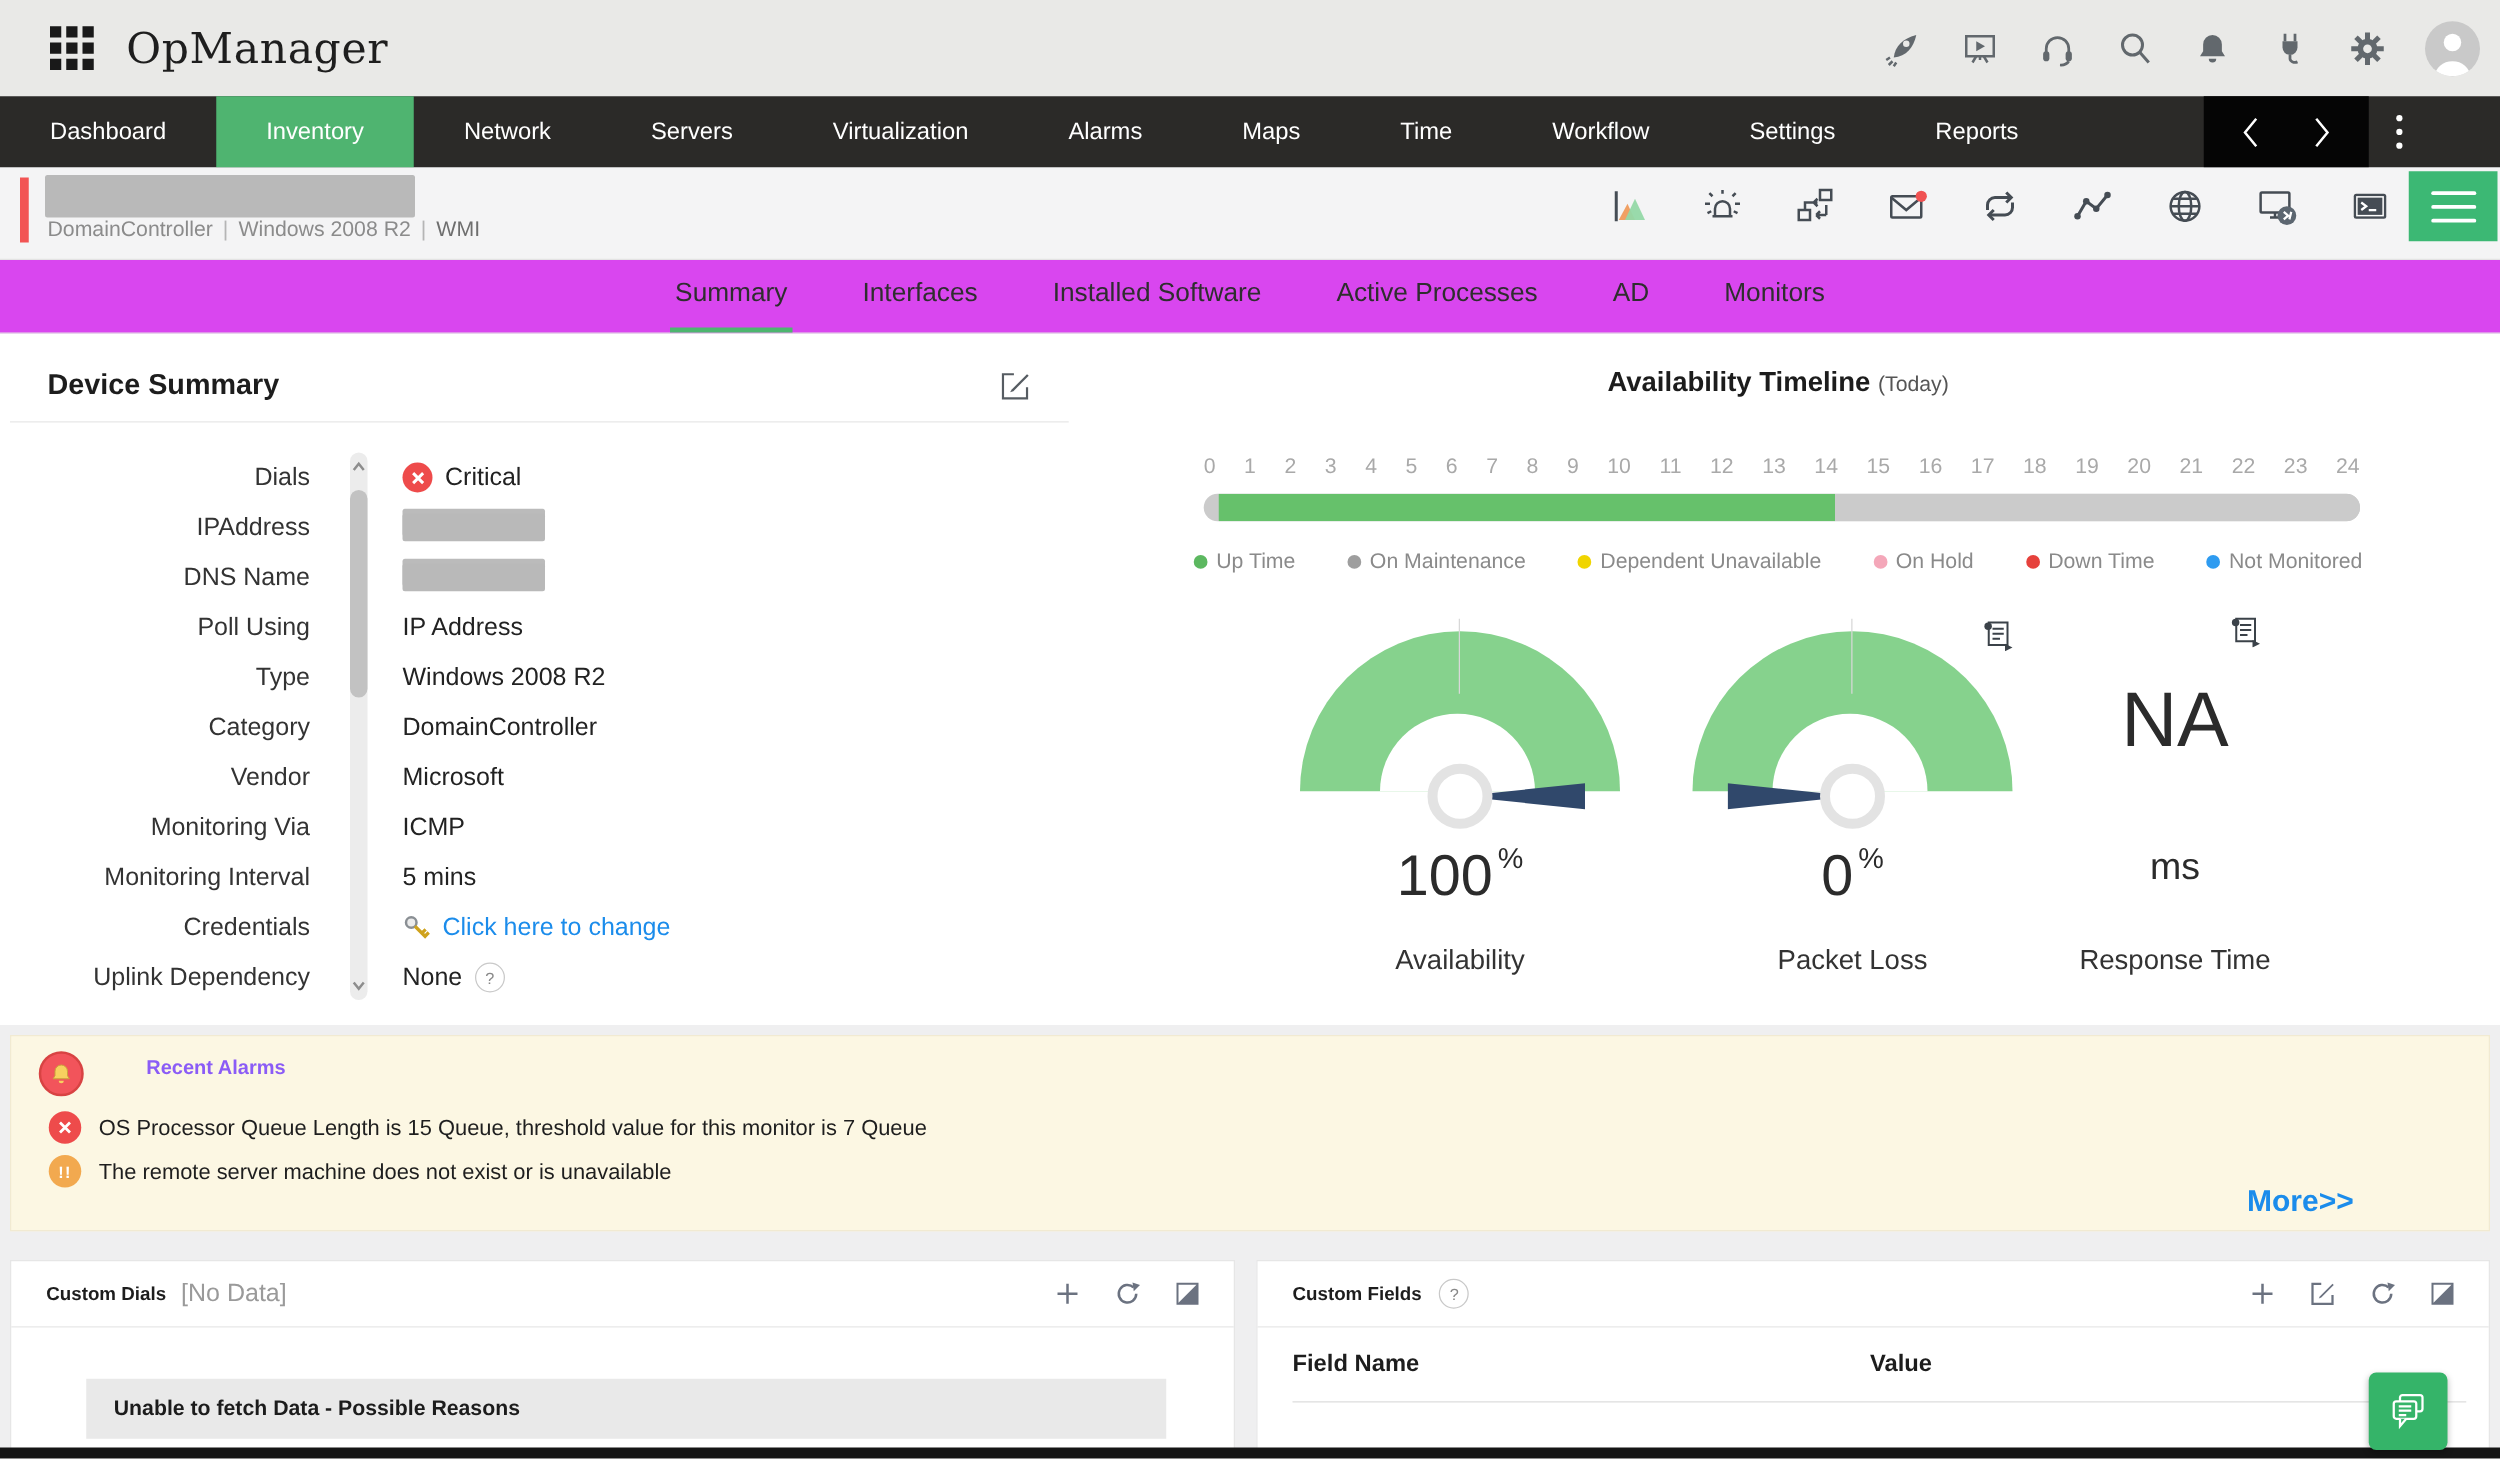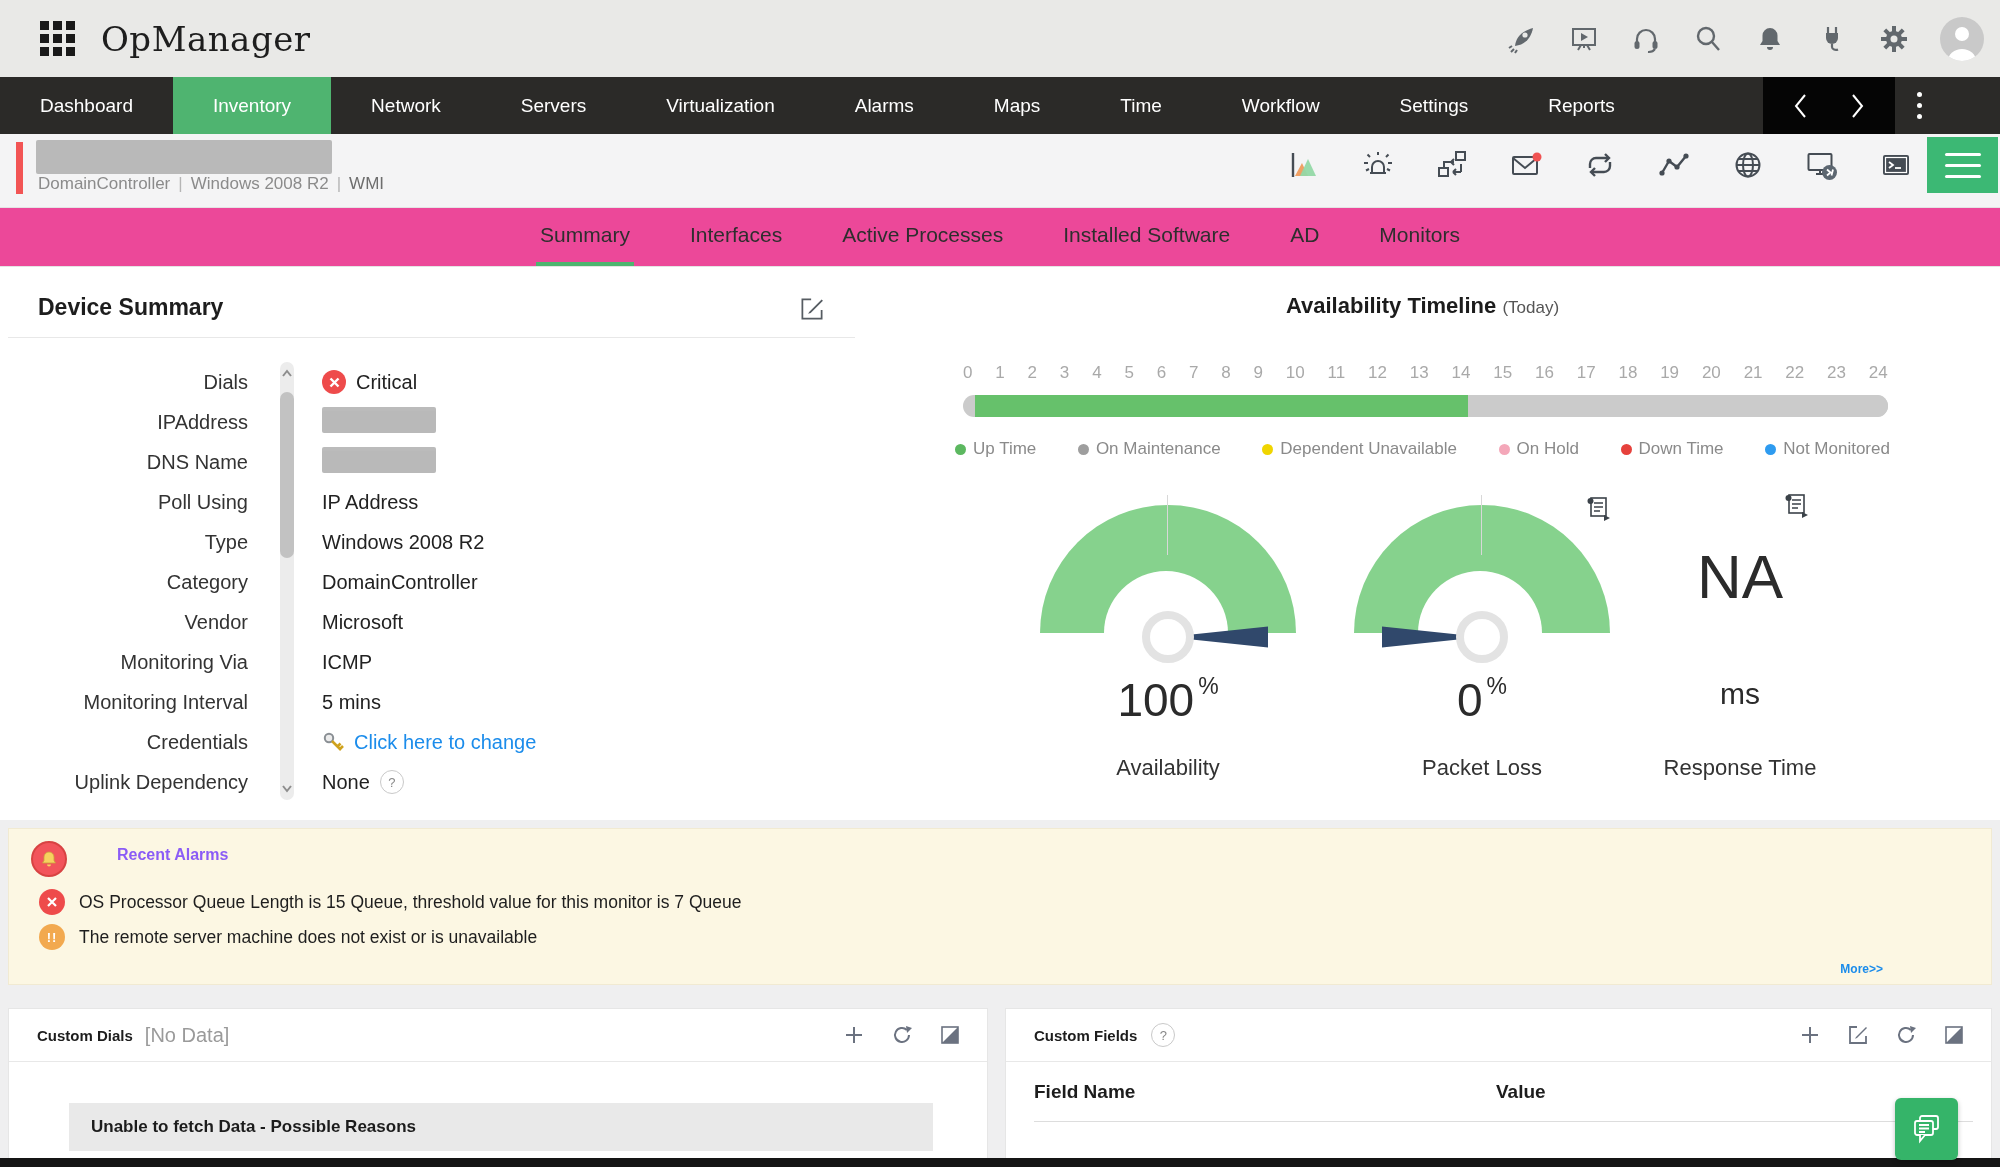--- a/index.html
+++ b/index.html
@@ -33,21 +33,21 @@
   .dev-nameblob{position:absolute;left:36px;top:6px;width:296px;height:34px;background:#b9b9b9;border-radius:2px;}
   .dev-sub{position:absolute;left:38px;top:40px;font-size:17px;color:#8b8b8b;white-space:nowrap;}
   .dev-sub .sep{margin:0 8px;color:#b5b5b5;}
   .dev-sub .wmi{color:#6e6e6e;}
   .dev-icons{position:absolute;right:88px;top:15px;display:flex;align-items:center;gap:42px;}
   .dico{width:32px;height:32px;color:#454c54;cursor:pointer;}
   .dev-menu{position:absolute;right:2px;top:3px;width:71px;height:56px;background:#3cb874;display:flex;flex-direction:column;align-items:center;justify-content:center;gap:8px;cursor:pointer;}
   .dev-menu i{display:block;width:36px;height:3px;background:#fff;border-radius:2px;}
 
   
-  .tabsbar{position:absolute;left:0;top:208px;width:2000px;height:59px;background:#ec4899;border-bottom:1px solid #e4e4e4;
+  .tabsbar{position:absolute;left:0;top:208px;width:2000px;height:59px;background:#d946ef;border-bottom:1px solid #e4e4e4;
            box-sizing:border-box;display:flex;justify-content:center;gap:52px;}
   .tab{display:flex;align-items:center;font-size:21px;color:#2e2e2e;cursor:pointer;border-bottom:4px solid transparent;padding:0 4px;box-sizing:border-box;}
   .tab.active{border-bottom-color:#4db56f;}
 
   
   .band{position:absolute;left:0;top:267px;width:2000px;height:553px;background:#fff;}
   .ds-title{position:absolute;left:38px;top:27px;font-size:23px;font-weight:700;color:#1d1d1d;}
   .edit-ico{position:absolute;left:798px;top:28px;width:28px;height:28px;color:#565c62;cursor:pointer;}
   .ds-divider{position:absolute;left:8px;top:70px;width:847px;height:1px;background:#e8e8e8;}
   .ds-rows{position:absolute;left:8px;top:95px;width:840px;}
@@ -99,21 +99,21 @@
   .alarms{position:absolute;left:8px;top:828px;width:1984px;height:157px;background:#fcf7e3;border:1px solid #f1ead2;box-sizing:border-box;}
   .al-badge{position:absolute;left:22px;top:12px;width:36px;height:36px;border-radius:50%;background:#f2545b;border:2px solid #d84343;
             display:flex;align-items:center;justify-content:center;box-sizing:border-box;}
   .al-title{position:absolute;left:68px;top:17px;font-size:16px;font-weight:700;color:#8b5cf6;margin-left:40px;}
   .al-row{position:absolute;left:30px;display:flex;align-items:center;gap:14px;cursor:pointer;}
   .al-row1{top:60px;} .al-row2{top:95px;}
   .al-ic{width:26px;height:26px;border-radius:50%;display:none;align-items:center;justify-content:center;flex:none;}
   .al-row.critical .ic-critical{display:flex;background:#ee4b4b;}
   .al-row.warning .ic-warning{display:flex;background:#f2a94f;color:#fff;font-size:13px;font-weight:700;letter-spacing:1px;}
   .al-msg{font-size:17.5px;color:#1e1e1e;font-weight:500;}
-  .al-more{position:absolute;right:108px;bottom:8px;font-size:12px;color:#1b8ceb;font-weight:600;cursor:pointer;}
+  .al-more{position:absolute;right:108px;bottom:8px;font-size:24px;color:#1b8ceb;font-weight:600;cursor:pointer;}
 
   
   .panel{position:absolute;top:1008px;height:152px;background:#fff;border:1px solid #e6e6e6;box-sizing:border-box;}
   .p-dials{left:8px;width:980px;}
   .p-fields{left:1005px;width:987px;}
   .p-head{position:relative;height:52px;border-bottom:1px solid #e8e8e8;display:flex;align-items:center;}
   .p-title{margin-left:28px;font-size:15px;font-weight:700;color:#1d1d1d;}
   .p-status{margin-left:12px;font-size:20px;color:#9a9a9a;}
   .p-tools{margin-left:auto;display:flex;align-items:center;gap:26px;padding-right:26px;}
   .pico{width:22px;height:22px;color:#6b7280;cursor:pointer;}
@@ -333,25 +333,25 @@
 
       <div class="tab active">
         <span>Summary</span>
       </div>
 
       <div class="tab">
         <span>Interfaces</span>
       </div>
 
       <div class="tab">
+        <span>Installed Software</span>
+      </div>
+
+      <div class="tab">
         <span>Active Processes</span>
-      </div>
-
-      <div class="tab">
-        <span>Installed Software</span>
       </div>
 
       <div class="tab">
         <span>AD</span>
       </div>
 
       <div class="tab">
         <span>Monitors</span>
       </div>
 

